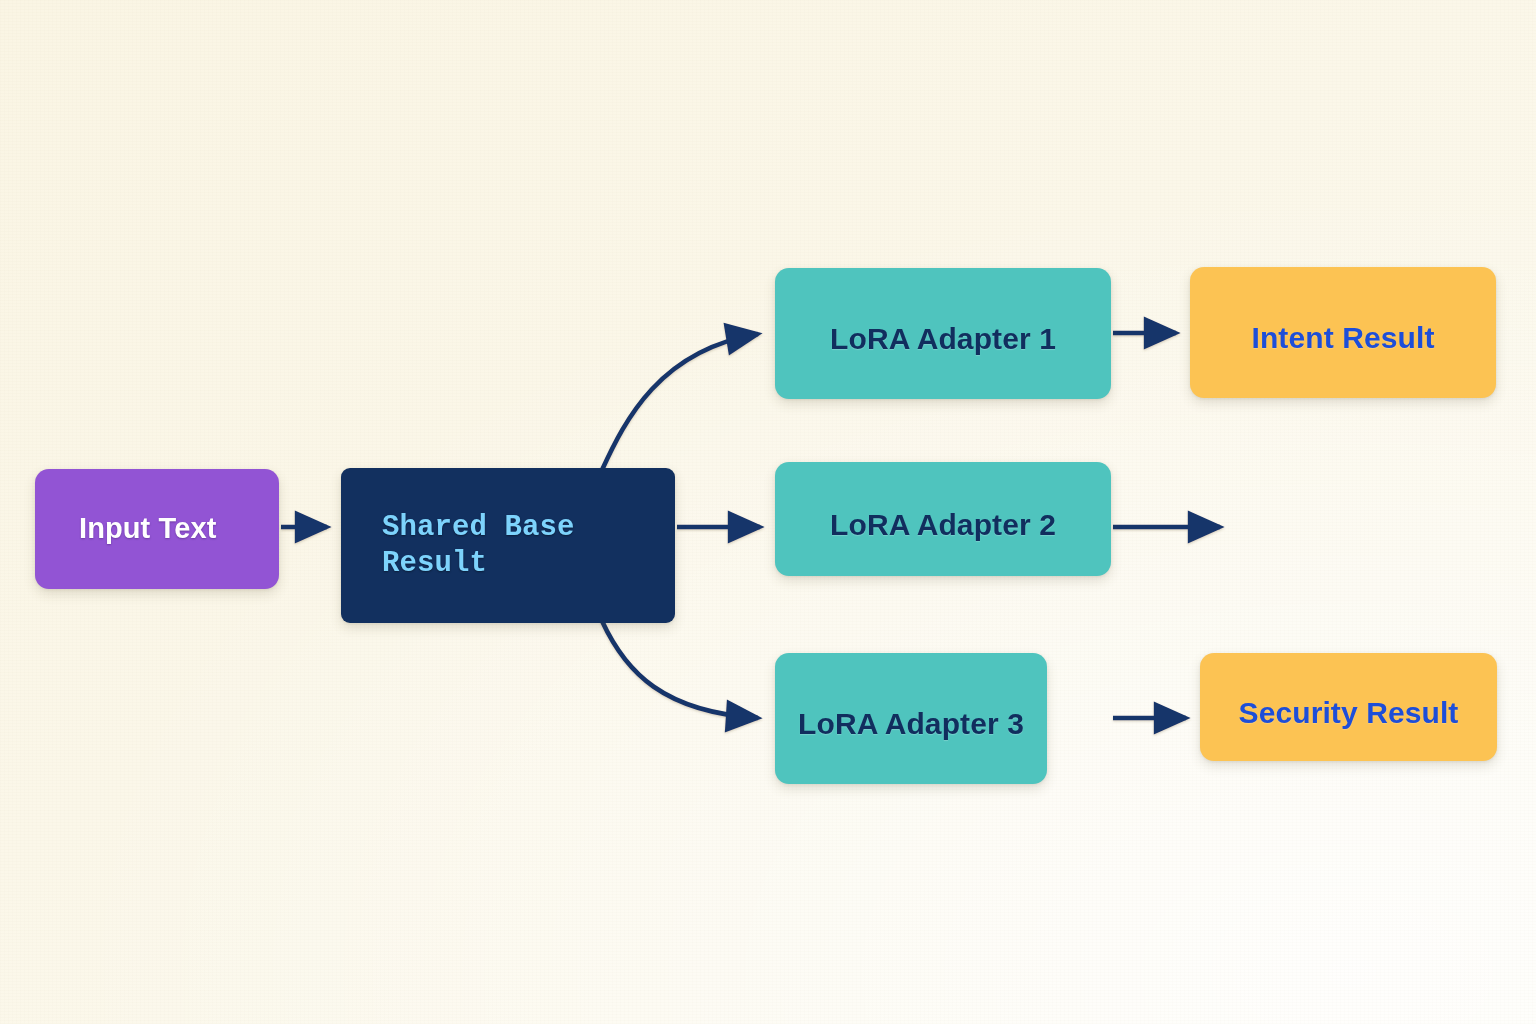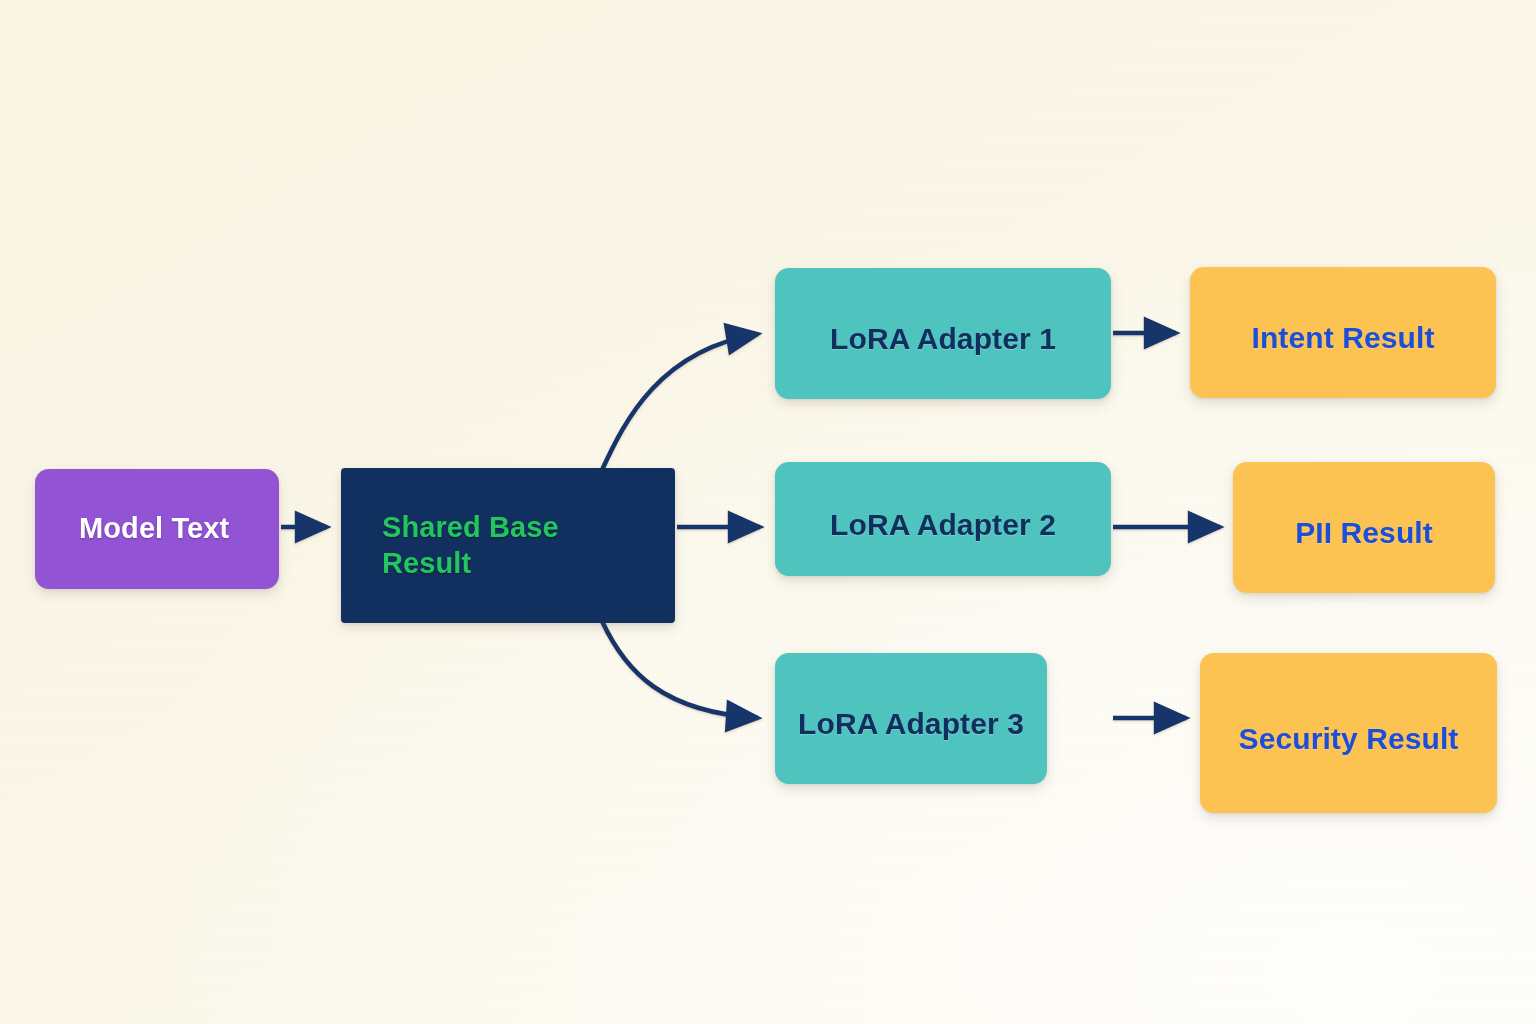--- a/index.html
+++ b/index.html
@@ -68,23 +68,24 @@
   .node.left-text .label { text-align: left; }
 
   
   .node.input {
     background: #9254D4;
     color: #FFFFFF;
     text-shadow: 0 1px 2px rgba(40,15,75,0.35);
   }
   .node.base {
     background: #12305F;
-    color: #22c55e;
-    border-radius: 4px;
+    color: #7dd3fc;
+    border-radius: 9px;
     text-shadow: 0 1px 2px rgba(0,0,0,0.40);
+    font-family: Liberation Mono, monospace;
   }
   .node.adapter {
     background: #4FC4BE;
     color: #112E5E;
     text-shadow: 0 1px 1px rgba(255,255,255,0.22);
   }
   .node.result {
     background: #FCC353;
     color: #1d4ed8;
     text-shadow: 0 1px 1px rgba(255,255,255,0.20);
@@ -93,21 +94,21 @@
   
   #node-input      { left: 35px;   top: 469px; width: 244px;  height: 120px; padding: 0 0 0 44px; }
   #node-base       { left: 341px;  top: 468px; width: 334px;  height: 155px; padding: 0 0 0 41px; }
 
   #node-adapter-1  { left: 775px;  top: 268px; width: 336px;  height: 131px; }
   #node-adapter-2  { left: 775px;  top: 462px; width: 336px;  height: 114px; }
   #node-adapter-3  { left: 775px;  top: 653px; width: 272px;  height: 131px; }
 
   #node-result-1   { left: 1190px; top: 267px; width: 306px;  height: 131px; }
   #node-result-2   { left: 1233px; top: 462px; width: 262px;  height: 131px; }
-  #node-result-3   { left: 1200px; top: 653px; width: 297px;  height: 160px; }
+  #node-result-3   { left: 1200px; top: 653px; width: 297px;  height: 108px; }
 
   
   #node-input   .label { font-size: 29px; font-weight: 600; }
   #node-base    .label { font-size: 29px; font-weight: 600; }
   .node.adapter .label { font-size: 30px; font-weight: 600; }
   .node.result  .label { font-size: 30px; font-weight: 600; }
 </style>
 </head>
 <body>
 
@@ -137,21 +138,21 @@
 
       <line x1="1113" y1="333" x2="1176" y2="333" marker-end="url(#arrowhead)"></line>
 
       <line x1="1113" y1="527" x2="1220" y2="527" marker-end="url(#arrowhead)"></line>
 
       <line x1="1113" y1="718" x2="1186" y2="718" marker-end="url(#arrowhead)"></line>
     </g>
   </svg>
 
   <div class="node input left-text" id="node-input">
-    <span class="label">Model Text</span>
+    <span class="label">Input Text</span>
   </div>
 
   <div class="node base left-text" id="node-base">
     <span class="label">
       <span>Shared Base</span><br>
       <span>Result</span>
     </span>
   </div>
 
   <div class="node adapter center-text" id="node-adapter-1">
@@ -163,21 +164,18 @@
   </div>
 
   <div class="node adapter center-text" id="node-adapter-3">
     <span class="label">LoRA Adapter 3</span>
   </div>
 
   <div class="node result center-text" id="node-result-1">
     <span class="label">Intent Result</span>
   </div>
 
-  <div class="node result center-text" id="node-result-2">
-    <span class="label">PII Result</span>
-  </div>
 
   <div class="node result center-text" id="node-result-3">
     <span class="label">Security Result</span>
   </div>
 
 </div>
 
 </body></html>

